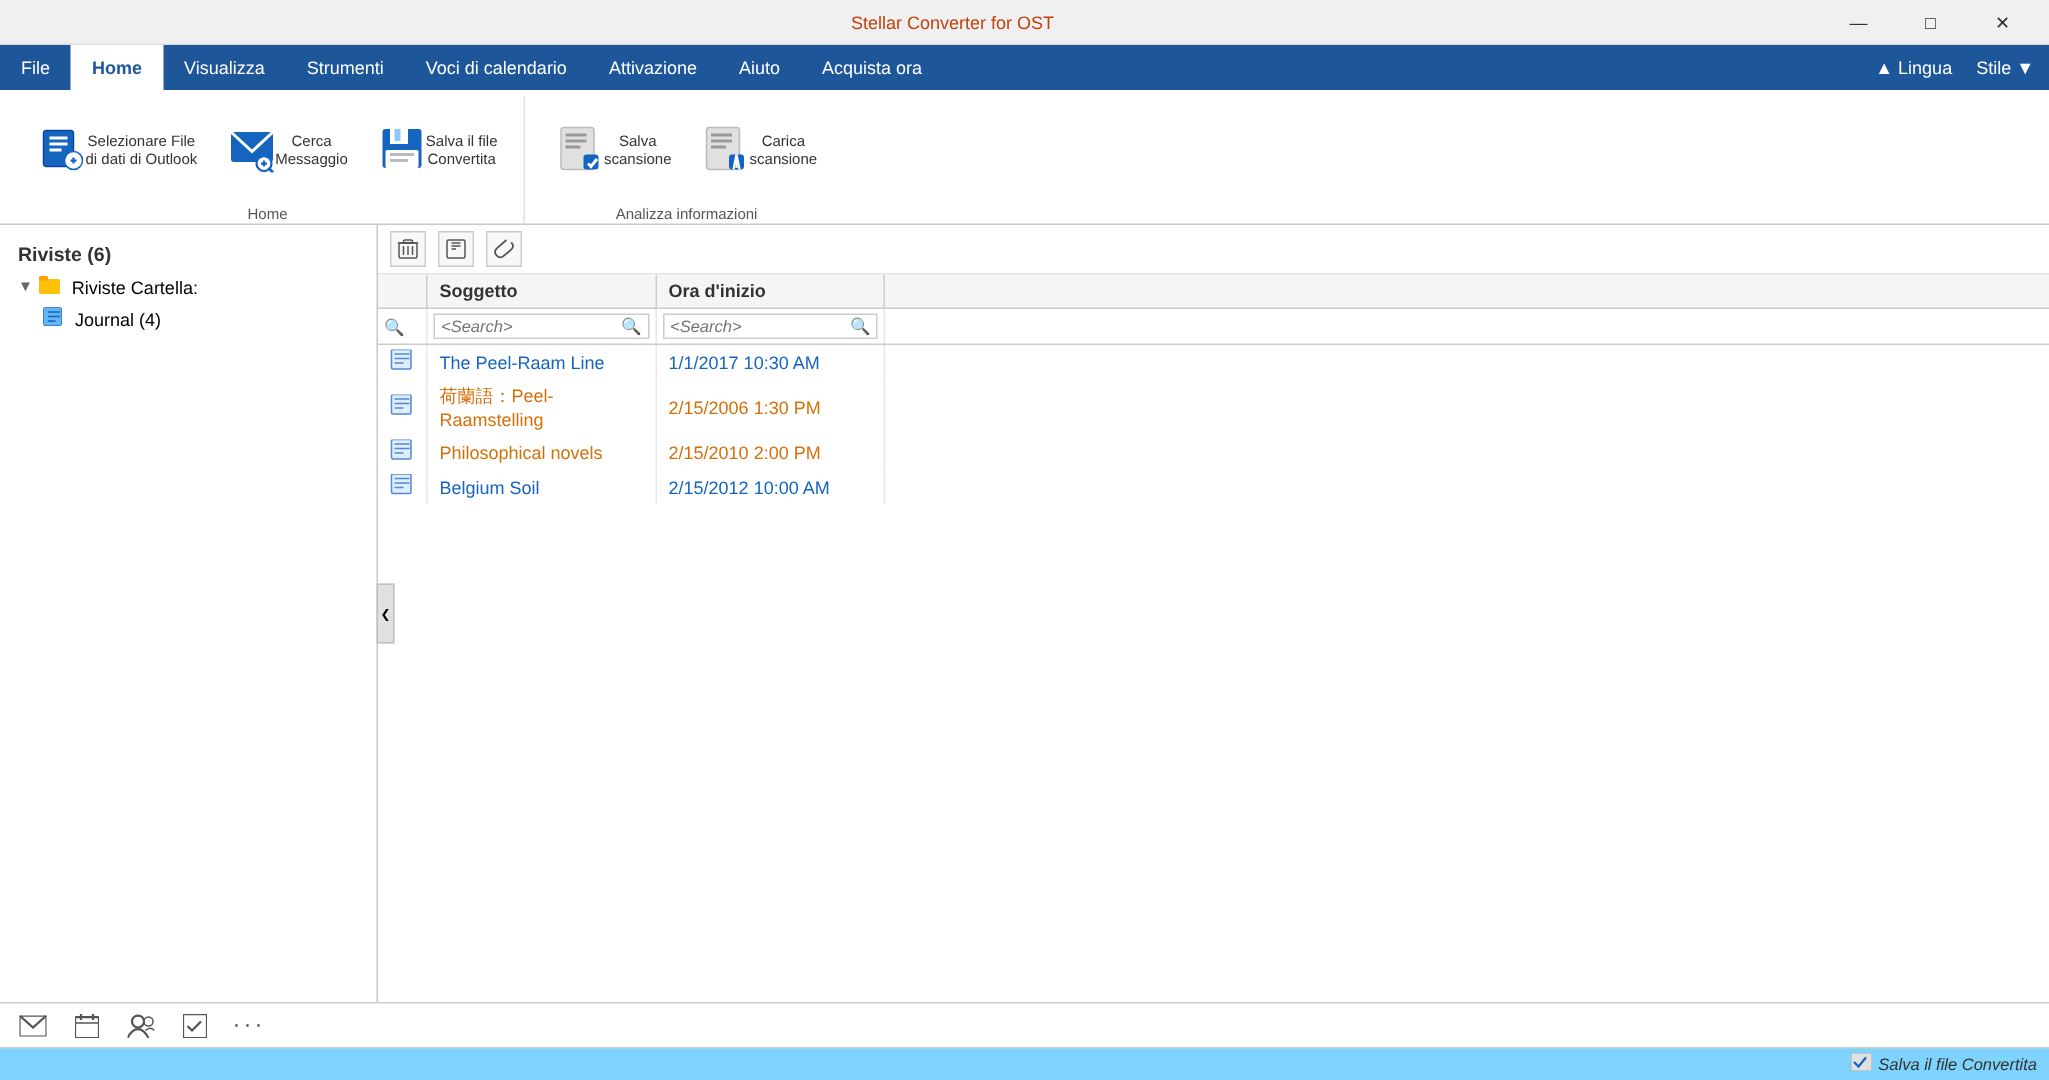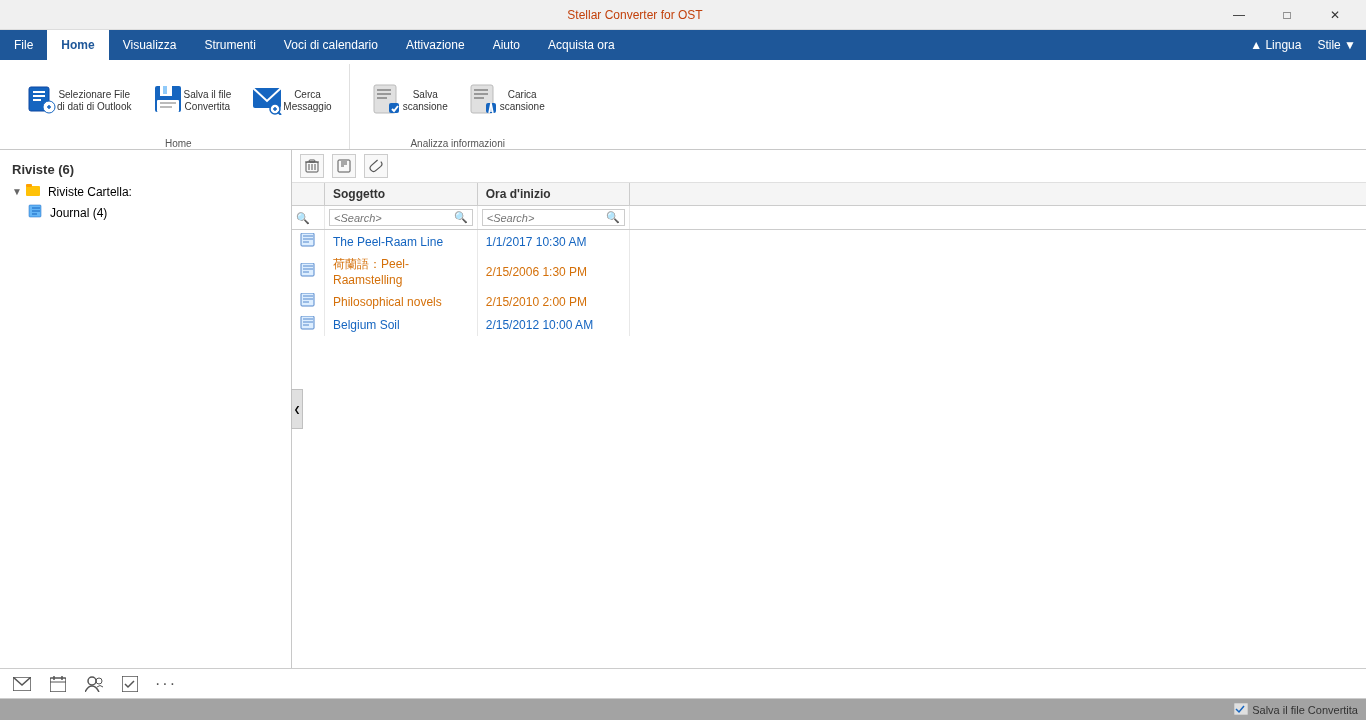--- a/index.html
+++ b/index.html
@@ -97,21 +97,21 @@
     .ribbon-btn-label { font-size: 10px; line-height: 1.2; text-align: center; }
 
     
     .main-layout {
       display: flex;
       height: calc(720px - 30px - 30px - 90px - 22px);
     }
 
     
     .sidebar {
-      width: 292px;
+      width: 252px;
       background: white;
       border-right: 1px solid #c8c8c8;
       padding: 8px 0;
       position: relative;
     }
     .sidebar-title {
       font-size: 13px;
       font-weight: 600;
       color: #333;
       padding: 4px 12px;
@@ -197,28 +197,29 @@
       border-right: 1px solid #e8e8e8;
       vertical-align: middle;
     }
     td:last-child { border-right: none; }
     .link-blue { color: #1565c0; }
     .link-orange { color: #d4700a; }
 
     
     .statusbar {
       height: 22px;
-      background: #a3a3a3;
+      background: #7dd3fc;
       border-top: 1px solid #ccc;
       display: flex;
       align-items: center;
       justify-content: flex-end;
       padding: 0 8px;
       font-size: 11px;
       color: #333;
+      font-style: italic;
     }
 
     
     .bottom-nav {
       height: 30px;
       background: white;
       border-top: 1px solid #ccc;
       display: flex;
       align-items: center;
       padding: 0 8px;
@@ -274,43 +275,43 @@
             <line x1="22" y1="24" x2="26" y2="24" stroke="#1565c0" stroke-width="1.5"></line>
             <line x1="24" y1="22" x2="24" y2="26" stroke="#1565c0" stroke-width="1.5"></line>
           </svg>
         </div>
         <div class="ribbon-btn-label">Selezionare File<br>di dati di Outlook</div>
       </button>
 
       <button class="ribbon-btn">
         <div class="ribbon-icon">
           <svg width="32" height="32" viewBox="0 0 32 32">
+            <rect x="2" y="5" width="28" height="20" rx="2" fill="#1565c0"></rect>
+            <polyline points="2,5 16,18 30,5" fill="none" stroke="white" stroke-width="2"></polyline>
+            <circle cx="24" cy="26" r="5" fill="white" stroke="#1565c0" stroke-width="1.5"></circle>
+            <line x1="27" y1="29" x2="30" y2="32" stroke="#1565c0" stroke-width="2"></line>
+            <line x1="22" y1="26" x2="26" y2="26" stroke="#1565c0" stroke-width="1.5"></line>
+            <line x1="24" y1="24" x2="24" y2="28" stroke="#1565c0" stroke-width="1.5"></line>
+          </svg>
+        </div>
+        <div class="ribbon-btn-label">Cerca<br>Messaggio</div>
+      </button>
+
+      <button class="ribbon-btn">
+        <div class="ribbon-icon">
+          <svg width="32" height="32" viewBox="0 0 32 32">
             <rect x="3" y="3" width="26" height="26" rx="2" fill="#1565c0"></rect>
             <rect x="8" y="3" width="12" height="10" fill="white"></rect>
             <rect x="11" y="3" width="4" height="8" fill="#90caf9"></rect>
             <rect x="5" y="17" width="22" height="12" rx="1" fill="white"></rect>
             <rect x="8" y="19" width="16" height="2" fill="#bbb"></rect>
             <rect x="8" y="23" width="12" height="2" fill="#bbb"></rect>
           </svg>
         </div>
         <div class="ribbon-btn-label">Salva il file<br>Convertita</div>
-      </button>
-
-      <button class="ribbon-btn">
-        <div class="ribbon-icon">
-          <svg width="32" height="32" viewBox="0 0 32 32">
-            <rect x="2" y="5" width="28" height="20" rx="2" fill="#1565c0"></rect>
-            <polyline points="2,5 16,18 30,5" fill="none" stroke="white" stroke-width="2"></polyline>
-            <circle cx="24" cy="26" r="5" fill="white" stroke="#1565c0" stroke-width="1.5"></circle>
-            <line x1="27" y1="29" x2="30" y2="32" stroke="#1565c0" stroke-width="2"></line>
-            <line x1="22" y1="26" x2="26" y2="26" stroke="#1565c0" stroke-width="1.5"></line>
-            <line x1="24" y1="24" x2="24" y2="28" stroke="#1565c0" stroke-width="1.5"></line>
-          </svg>
-        </div>
-        <div class="ribbon-btn-label">Cerca<br>Messaggio</div>
       </button>
     </div>
     <div class="ribbon-group-label">Home</div>
   </div>
 
   <div class="ribbon-group">
     <div class="ribbon-buttons">
 
       <button class="ribbon-btn">
         <div class="ribbon-icon">

